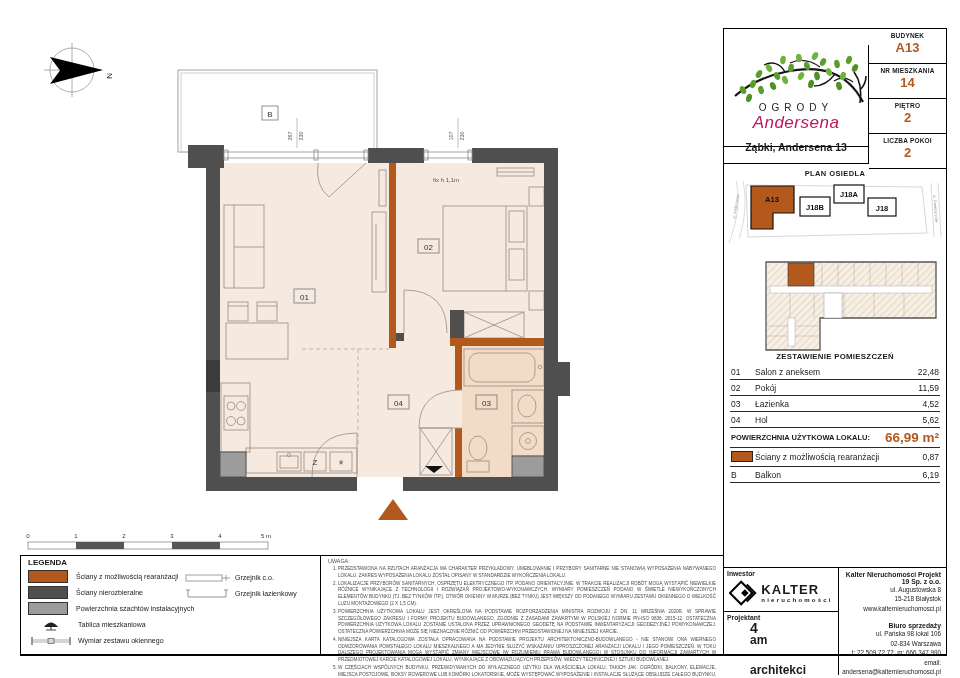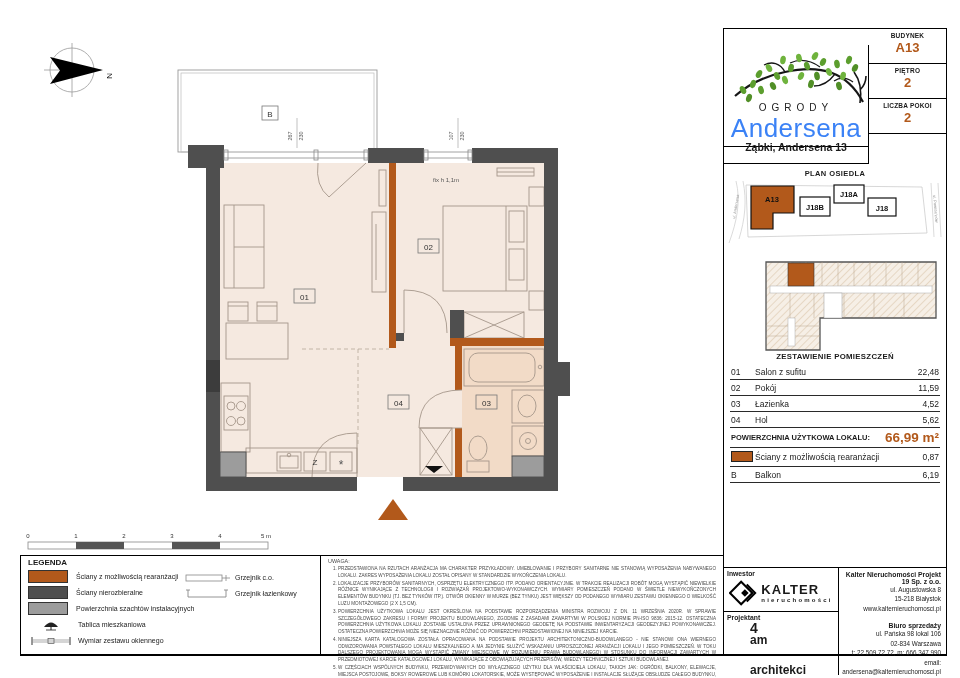--- a/index.html
+++ b/index.html
@@ -12,21 +12,21 @@
   .logo-box{position:absolute;left:0;top:16px;width:145px;height:102px;
             border-right:1px solid #000;border-bottom:1px solid #000;box-sizing:border-box;text-align:center;}
   .addr-box{position:absolute;left:0;top:102px;width:145px;height:33px;
             border-right:1px solid #000;border-bottom:1px solid #000;box-sizing:border-box;
             display:flex;align-items:center;justify-content:center;font-size:10.5px;font-weight:bold;}
   .info-col{position:absolute;left:145px;top:0;width:77px;}
   .info-cell{height:35px;border-bottom:1px solid #000;box-sizing:border-box;text-align:center;padding-top:3px;}
   .info-label{font-size:6.5px;font-weight:bold;letter-spacing:.2px;}
   .info-value{font-size:13px;font-weight:bold;color:#b2591b;margin-top:1px;}
   .brand-top{font-size:10px;letter-spacing:5px;color:#222;margin-top:-2px;}
-  .brand-bottom{font-size:26px;color:#3b82f6;letter-spacing:.5px;}
+  .brand-bottom{font-size:17px;color:#be185d;letter-spacing:.5px;font-style:italic;}
   .sec-title{position:absolute;width:100%;text-align:center;font-size:7.5px;font-weight:bold;letter-spacing:.4px;}
   
   #rooms-table{position:absolute;left:6px;top:323px;width:210px;font-size:8.5px;}
   .ttl{ text-align:center;font-weight:bold;font-size:7.8px;letter-spacing:.3px;padding-bottom:3px;}
   .trow{display:flex;border-bottom:1px solid #2a2a2a;padding:2.5px 1px;align-items:center;}
   .tno{width:24px;}
   .tname{flex:1;}
   .tval{text-align:right;}
   .total-row{display:flex;align-items:center;border-bottom:1px solid #2a2a2a;padding:2px 1px;}
   .total-label{flex:1;font-size:7.5px;font-weight:bold;}
@@ -357,20 +357,24 @@
     </div>
 
     <div class="addr-box">Ząbki, Andersena 13</div>
 
     <div class="info-col">
       <div class="info-cell">
         <div class="info-label">BUDYNEK</div>
         <div class="info-value">A13</div>
       </div>
       <div class="info-cell">
+        <div class="info-label">NR MIESZKANIA</div>
+        <div class="info-value">14</div>
+      </div>
+      <div class="info-cell">
         <div class="info-label">PIĘTRO</div>
         <div class="info-value">2</div>
       </div>
       <div class="info-cell">
         <div class="info-label">LICZBA POKOI</div>
         <div class="info-value">2</div>
       </div>
     </div>
 
     <div class="sec-title" style="top:140px;">PLAN OSIEDLA</div>
@@ -420,21 +424,21 @@
       <rect x="46" y="26" width="162" height="7" fill="#fff" stroke="#999" stroke-width="0.4"></rect>
       <rect x="64" y="58" width="7" height="28" fill="#fff" stroke="#999" stroke-width="0.4"></rect>
       <rect x="64" y="3" width="26" height="23" fill="#b2591b" stroke="#333" stroke-width="0.6"></rect>
       <rect x="100" y="33" width="18" height="25" fill="#fff" stroke="#999" stroke-width="0.5"></rect>
     </svg>
 
     <div id="rooms-table">
       <div class="ttl">ZESTAWIENIE POMIESZCZEŃ</div>
       <div class="trow">
         <span class="tno">01</span>
-        <span class="tname">Salon z sufitu</span>
+        <span class="tname">Salon z aneksem</span>
         <span class="tval">22,48</span>
       </div>
       <div class="trow">
         <span class="tno">02</span>
         <span class="tname">Pokój</span>
         <span class="tval">11,59</span>
       </div>
       <div class="trow">
         <span class="tno">03</span>
         <span class="tname">Łazienka</span>

